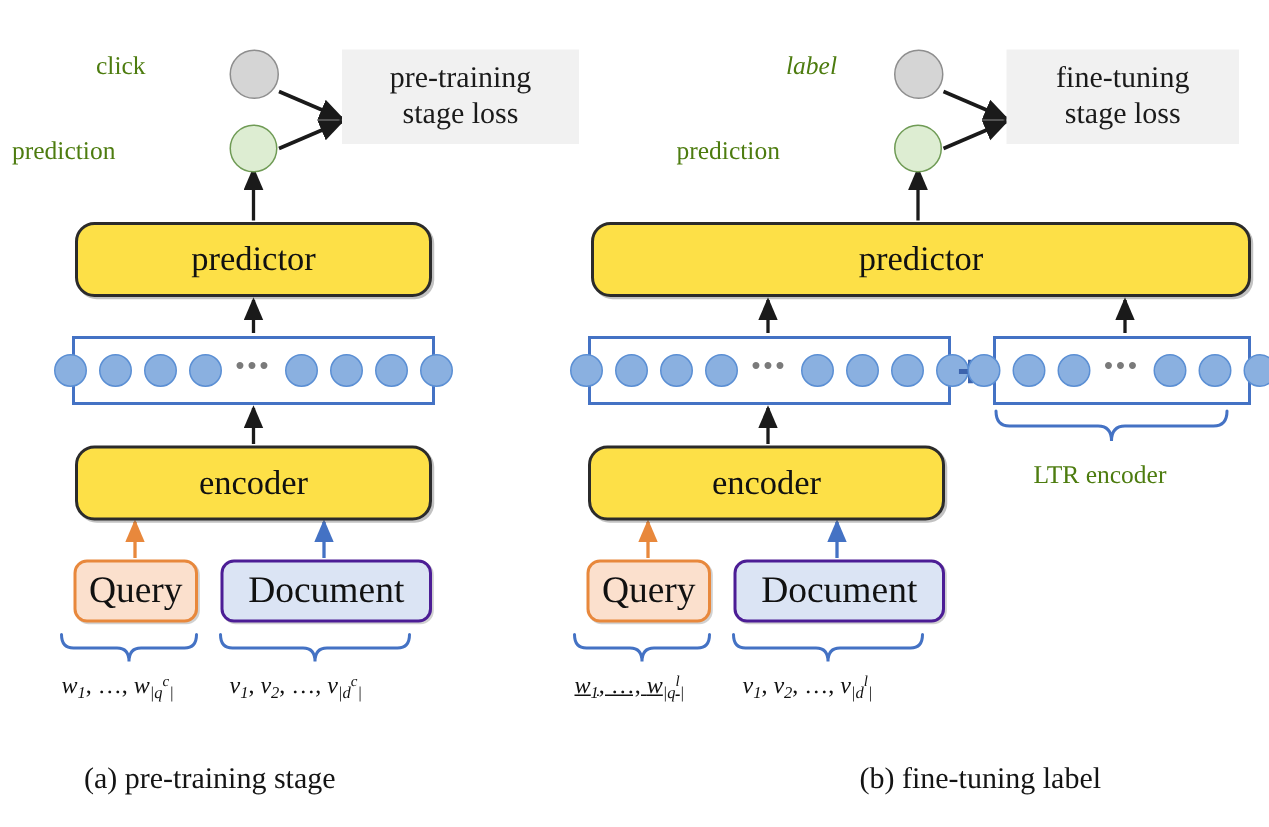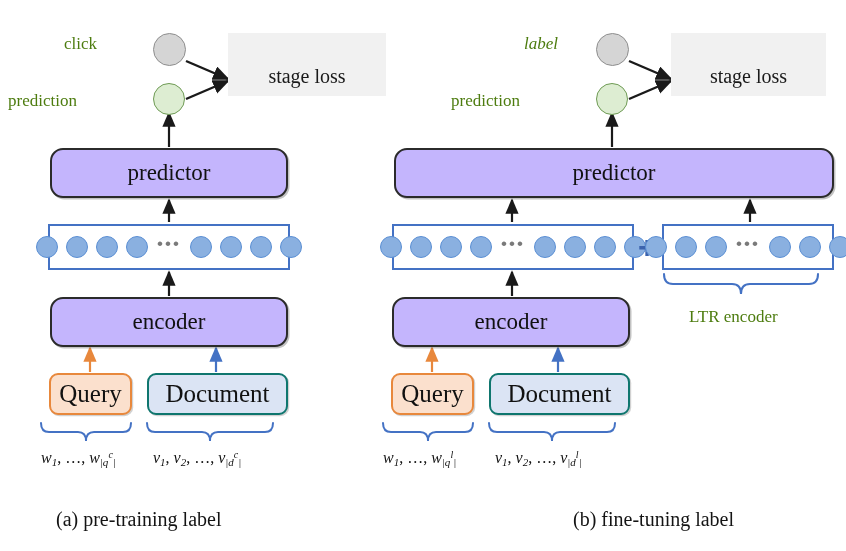--- a/index.html
+++ b/index.html
@@ -26,21 +26,21 @@
     white-space: nowrap;
     color: #4d7c0f;
   }
 
   
   .module-box {
     position: absolute;
     box-sizing: border-box;
     border: 2.2px solid #2b2b2b;
     border-radius: 13px;
-    background: #c4b5fd;
+    background: #fde047;
     display: flex;
     align-items: center;
     justify-content: center;
     font-size: 23px;
     color: #111111;
     box-shadow: 1.5px 1.5px 0 rgba(80,80,80,0.35);
   }
 
   
   .loss-box {
@@ -115,21 +115,21 @@
     font-size: 25px;
     color: #111111;
     box-shadow: 1.2px 1.2px 0 rgba(140,140,140,0.40);
   }
   .pill-box.query {
     background: #fbe0cd;
     border: 2px solid #e8883c;
   }
   .pill-box.document {
     background: #dbe4f4;
-    border: 2px solid #0f766e;
+    border: 2px solid #4c1d95;
   }
 
   
   .plus-sign {
     position: absolute;
     color: #3c63ad;
     font-size: 31px;
     font-weight: bold;
     font-family: "Liberation Sans", sans-serif;
     line-height: 1;
@@ -239,21 +239,21 @@
     <div class="plain-label" style="left:64px; top:35px;">click</div>
 
     <div class="plain-label" style="left:8px; top:92px;">prediction</div>
 
     <div class="node-circle gray" style="left:153px; top:33px; width:33px; height:33px;"></div>
 
     <div class="node-circle green" style="left:153px; top:83px; width:32px; height:32px;"></div>
 
     <div class="loss-box" style="left:228px; top:33px; width:158px; height:63px;">
       <span>
-        <br>
+        <span>pre-training</span><br>
         <span>stage loss</span>
       </span>
     </div>
 
     <div class="module-box" style="left:50px; top:148px; width:238px; height:50px;">
       <span>predictor</span>
     </div>
 
     <div class="vec-box" style="left:48px; top:224px; width:242px; height:46px;">
       <div class="vec-inner">
@@ -282,36 +282,36 @@
     </div>
 
     <div class="math-label" style="left:41px; top:449px;">
       <span>w</span><span class="sub">1</span><span class="up">, …, </span><span>w</span><span class="sub">|q</span><span class="sup">c</span><span class="sub">|</span>
     </div>
 
     <div class="math-label" style="left:153px; top:449px;">
       <span>v</span><span class="sub">1</span><span class="up">, </span><span>v</span><span class="sub">2</span><span class="up">, …, </span><span>v</span><span class="sub">|d</span><span class="sup">c</span><span class="sub">|</span>
     </div>
 
-    <div class="caption" style="left:56px; top:508px;">(a) pre-training label</div>
+    <div class="caption" style="left:56px; top:508px;">(a) pre-training stage</div>
   </div>
 
   <div>
 
     <div class="plain-label" style="left:524px; top:35px;font-style:italic;">label</div>
 
     <div class="plain-label" style="left:451px; top:92px;">prediction</div>
 
     <div class="node-circle gray" style="left:596px; top:33px; width:33px; height:33px;"></div>
 
     <div class="node-circle green" style="left:596px; top:83px; width:32px; height:32px;"></div>
 
     <div class="loss-box" style="left:671px; top:33px; width:155px; height:63px;">
       <span>
-        <br>
+        <span>fine-tuning</span><br>
         <span>stage loss</span>
       </span>
     </div>
 
     <div class="module-box" style="left:394px; top:148px; width:440px; height:50px;">
       <span>predictor</span>
     </div>
 
     <div class="vec-box" style="left:392px; top:224px; width:242px; height:46px;">
       <div class="vec-inner">
@@ -348,21 +348,21 @@
     </div>
 
     <div class="pill-box query" style="left:391px; top:373px; width:83px; height:42px;">
       <span>Query</span>
     </div>
 
     <div class="pill-box document" style="left:489px; top:373px; width:141px; height:42px;">
       <span>Document</span>
     </div>
 
-    <div class="math-label" style="left:383px; top:449px;">
+    <div class="math-label" style="left:383px; top:449px;text-decoration:underline;">
       <span>w</span><span class="sub">1</span><span class="up">, …, </span><span>w</span><span class="sub">|q</span><span class="sup">l</span><span class="sub">|</span>
     </div>
 
     <div class="math-label" style="left:495px; top:449px;">
       <span>v</span><span class="sub">1</span><span class="up">, </span><span>v</span><span class="sub">2</span><span class="up">, …, </span><span>v</span><span class="sub">|d</span><span class="sup">l</span><span class="sub">|</span>
     </div>
 
     <div class="caption" style="left:573px; top:508px;">(b) fine-tuning label</div>
   </div>
 

